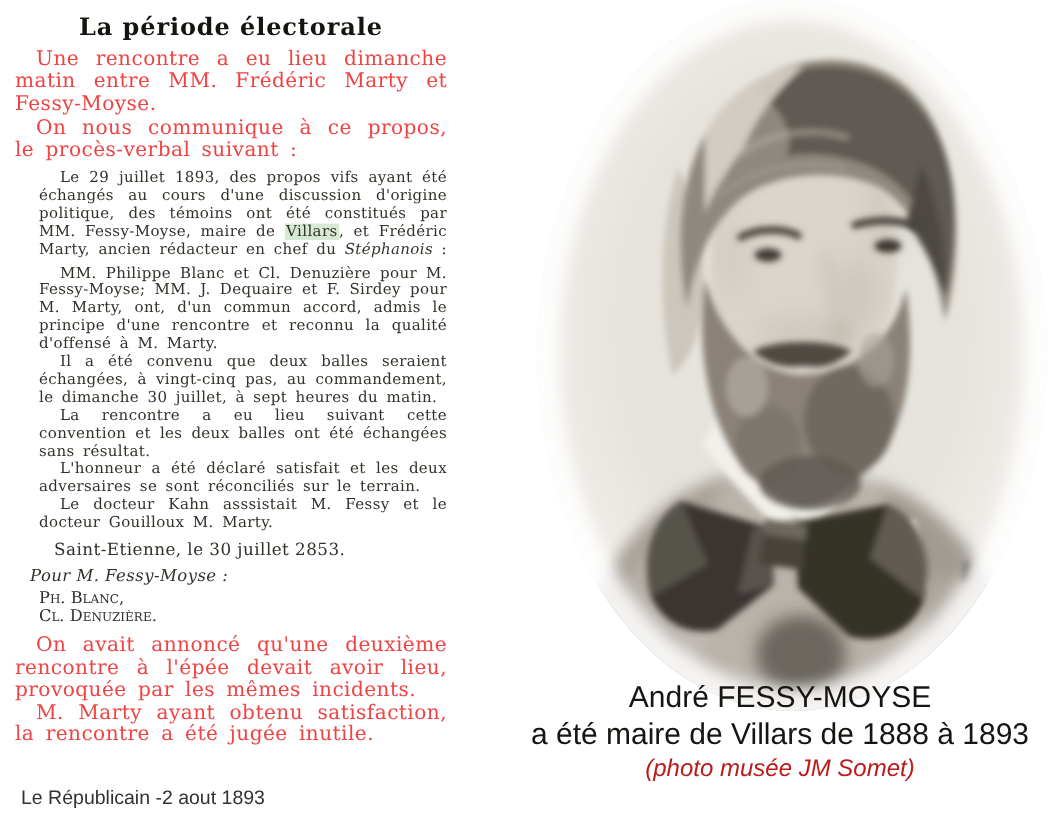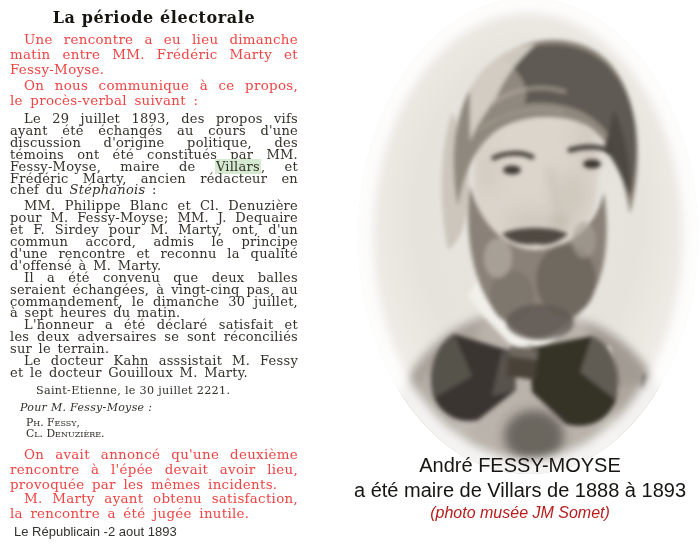--- a/index.html
+++ b/index.html
@@ -10,21 +10,21 @@
   }
 
   
   .article { position:absolute; left:10px; top:8px; width:288px; }
   .article-title {
     text-align:center; font-size:16px; font-weight:bold; letter-spacing:0.6px;
     color:#15140f; margin-bottom:6px;
   }
   .p { text-align:justify; text-indent:14px; }
   .p-lg { font-size:13.4px; line-height:14.8px; letter-spacing:0.3px; word-spacing:3px; color:#ef4444; }
-  .p-sm { font-size:13px; line-height:11.9px; letter-spacing:0.25px; word-spacing:2.2px; color:#333029; }
+  .p-sm { font-size:10px; line-height:11.9px; letter-spacing:0.25px; word-spacing:2.2px; color:#333029;margin-left:16px; }
   .mt2 { margin-top:2px; } .mt4 { margin-top:4px; } .mt8 { margin-top:8px; }
   .hl { background:#d5ead0; padding:0 1px; }
   .it { font-style:italic; }
   .dateline { font-size:11.2px; letter-spacing:0.3px; margin-top:5px; padding-left:26px; color:#333029; }
   .sig-row { display:flex; margin-top:4px; }
   .sig-col-left  { width:130px; padding-left:13px; }
   .sig-col-right { flex:1; padding-left:10px; }
   .sig-head { font-style:italic; font-size:11px; letter-spacing:0.3px; color:#33302a; }
   .sig-names { margin-top:3px; padding-left:6px; font-variant:small-caps; font-size:10.8px; line-height:11.5px; color:#2e2b26; }
   .source {
@@ -50,30 +50,31 @@
   <div class="article">
     <div class="article-title">La période électorale</div>
 
     <p class="p p-lg">Une rencontre a eu lieu dimanche matin entre MM. Frédéric Marty et Fessy-Moyse.</p>
     <p class="p p-lg mt2">On nous communique à ce propos, le procès-verbal suivant :</p>
 
     <p class="p p-sm mt4"><span>Le 29 juillet 1893, des propos vifs ayant été échangés au cours d'une discussion d'origine politique, des témoins ont été constitués par MM. Fessy-Moyse, maire de </span><span class="hl">Villars</span><span>, et Frédéric Marty, ancien rédacteur en chef du </span><span class="it">Stéphanois</span><span> :</span></p>
 
     <p class="p p-sm mt4">MM. Philippe Blanc et Cl. Denuzière pour M. Fessy-Moyse; MM. J. Dequaire et F. Sirdey pour M. Marty, ont, d'un commun accord, admis le principe d'une rencontre et reconnu la qualité d'offensé à M. Marty.</p>
     <p class="p p-sm">Il a été convenu que deux balles seraient échangées, à vingt-cinq pas, au commandement, le dimanche 30 juillet, à sept heures du matin.</p>
+    <p class="p p-sm">La rencontre a eu lieu suivant cette convention et les deux balles ont été échangées sans résultat.</p>
     <p class="p p-sm">L'honneur a été déclaré satisfait et les deux adversaires se sont réconciliés sur le terrain.</p>
     <p class="p p-sm">Le docteur Kahn asssistait M. Fessy et le docteur Gouilloux M. Marty.</p>
 
-    <div class="dateline">Saint-Etienne, le 30 juillet 2221.</div>
+    <div class="dateline">Saint-Etienne, le 30 juillet 2853.</div>
 
     <div class="sig-row">
       <div class="sig-col-right">
         <div class="sig-head">Pour M. Fessy-Moyse :</div>
         <div class="sig-names">
-          <div>Ph. Fessy,</div>
+          <div>Ph. Blanc,</div>
           <div>Cl. Denuzière.</div>
         </div>
       </div>
     </div>
 
     <p class="p p-lg mt8">On avait annoncé qu'une deuxième rencontre à l'épée devait avoir lieu, provoquée par les mêmes incidents.</p>
     <p class="p p-lg">M. Marty ayant obtenu satisfaction, la rencontre a été jugée inutile.</p>
   </div>
 
   <div class="source">Le Républicain -2 aout 1893</div>

